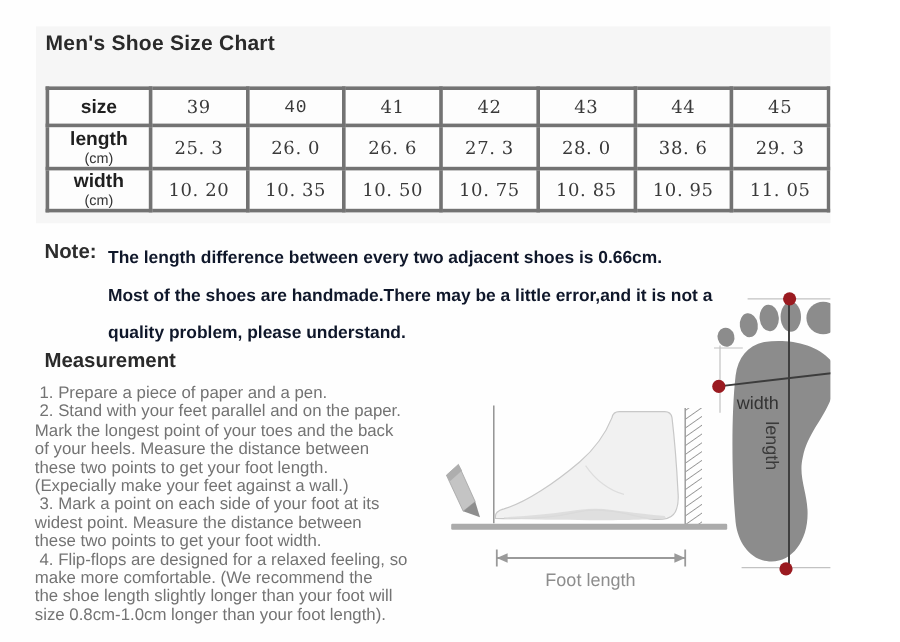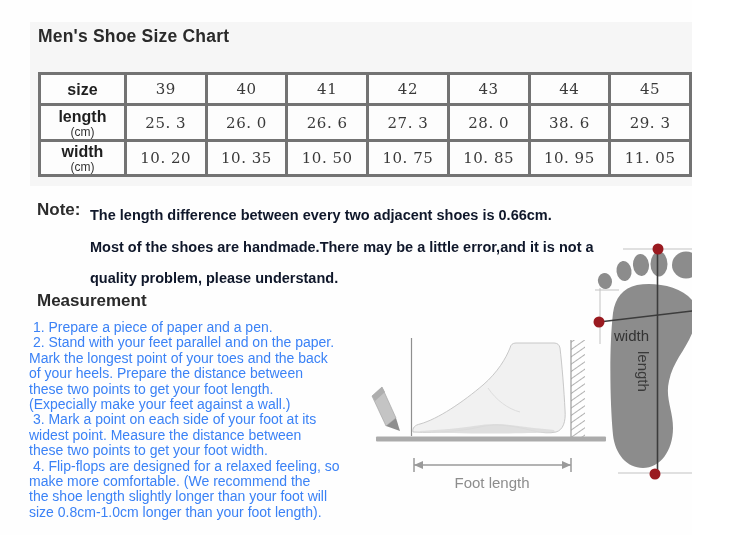--- a/index.html
+++ b/index.html
@@ -11,40 +11,40 @@
   table.size-table th,table.size-table td{border:3px solid #737373;text-align:center;vertical-align:middle;padding:0;}
   table.size-table td{font-family:"DejaVu Serif",serif;font-size:15px;color:#3a3a3a;letter-spacing:.5px;}
   table.size-table th{width:86px;}
   .hmain{display:block;font-size:16px;font-weight:bold;color:#1f1f1f;line-height:17px;}
   .hsub{display:block;font-size:12px;font-weight:normal;color:#333;line-height:12px;margin-top:1px;}
   .note-label{position:absolute;left:37px;top:200px;font-size:17px;font-weight:bold;color:#2d2d2d;}
   .note-lines{position:absolute;left:90px;top:200px;width:560px;}
   .note-line{font-size:14.5px;font-weight:bold;color:#0f172a;line-height:31.5px;white-space:pre;}
   .measure-heading{position:absolute;left:37px;top:291px;font-size:17px;font-weight:bold;color:#2a2a2a;}
   .steps{position:absolute;left:29px;top:320px;width:380px;}
-  .step-line{font-size:14px;color:#3b82f6;line-height:15.4px;white-space:pre;}
+  .step-line{font-size:14px;color:#737373;line-height:15.4px;white-space:pre;}
   .fig{position:absolute;pointer-events:none;}
   svg text{font-family:"Liberation Sans",sans-serif;}
 </style>
 </head>
 <body>
 
 <div class="page">
 
   <div class="panel"></div>
   <div class="title">Men's Shoe Size Chart</div>
 
   <table class="size-table">
     <tbody id="size-table-body">
         <tr style="height: 31px;">
           <th>
             <span class="hmain">size</span>
           </th>
           <td style="width: 82.5px;">39</td>
-          <td style="width: 82.5px;">40</td>
+          <td style="width: 82.5px; font-family: Liberation Mono, monospace;">40</td>
           <td style="width: 82.5px;">41</td>
           <td style="width: 82.5px;">42</td>
           <td style="width: 82.5px;">43</td>
           <td style="width: 82.5px;">44</td>
           <td style="width: 82.5px; margin-top: 24px;">45</td>
         </tr>
         <tr style="height: 36px;">
           <th>
             <span class="hmain">length</span>
             <span class="hsub">(cm)</span>
@@ -78,21 +78,21 @@
       <div class="note-line">The length difference between every two adjacent shoes is 0.66cm.</div>
       <div class="note-line">Most of the shoes are handmade.There may be a little error,and it is not a</div>
       <div class="note-line">quality problem, please understand.</div>
     </div>
 
   <div class="measure-heading">Measurement</div>
   <div class="steps" id="steps">
       <div class="step-line"> 1. Prepare a piece of paper and a pen.</div>
       <div class="step-line"> 2. Stand with your feet parallel and on the paper.</div>
       <div class="step-line">Mark the longest point of your toes and the back</div>
-      <div class="step-line">of your heels. Prepare the distance between</div>
+      <div class="step-line">of your heels. Measure the distance between</div>
       <div class="step-line">these two points to get your foot length.</div>
       <div class="step-line">(Expecially make your feet against a wall.)</div>
       <div class="step-line"> 3. Mark a point on each side of your foot at its</div>
       <div class="step-line">widest point. Measure the distance between</div>
       <div class="step-line">these two points to get your foot width.</div>
       <div class="step-line"> 4. Flip-flops are designed for a relaxed feeling, so</div>
       <div class="step-line">make more comfortable. (We recommend the</div>
       <div class="step-line">the shoe length slightly longer than your foot will</div>
       <div class="step-line">size 0.8cm-1.0cm longer than your foot length).</div>
     </div>

